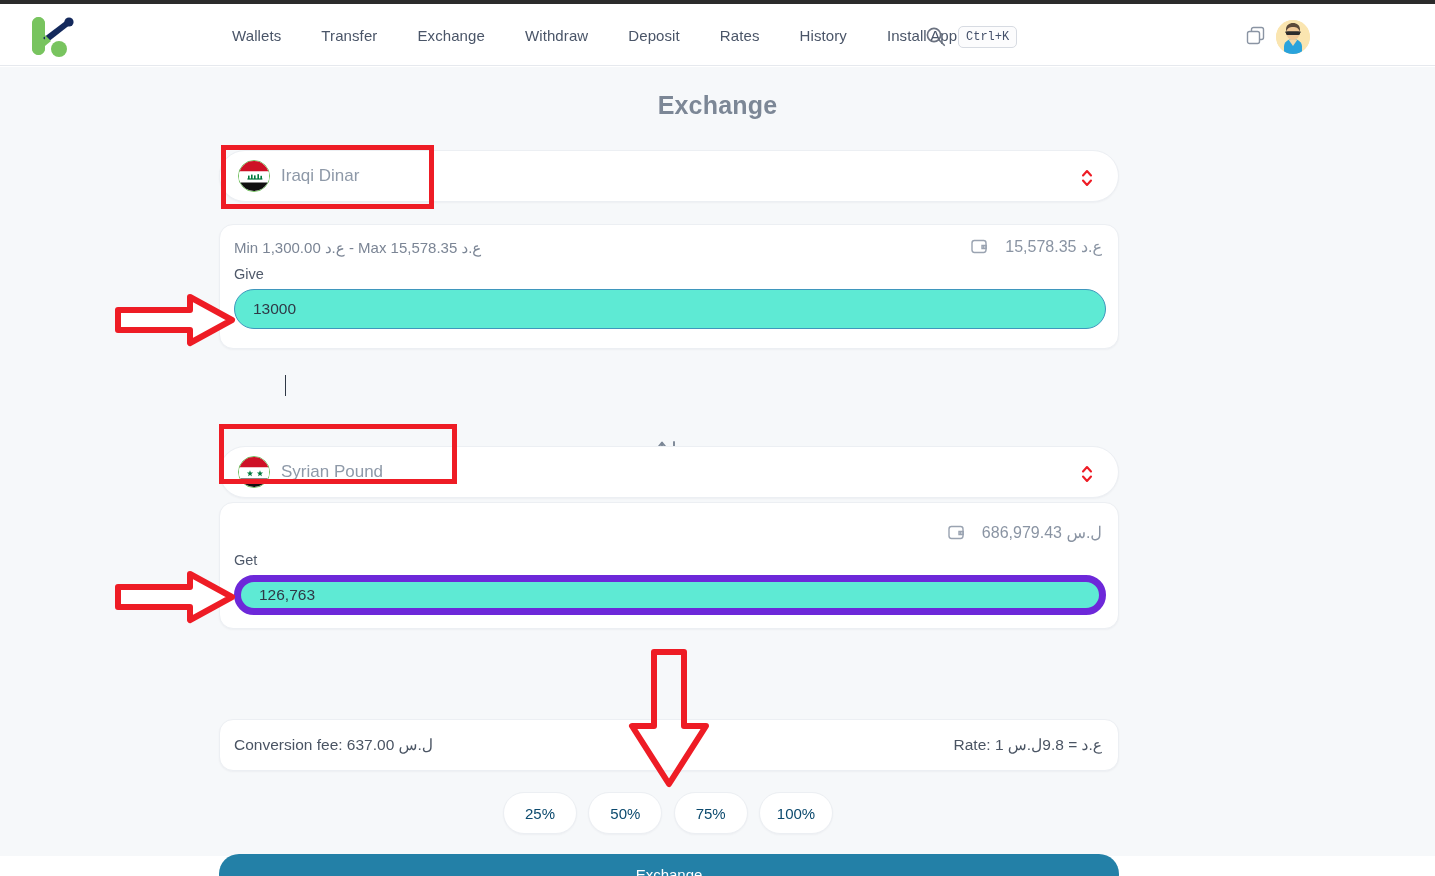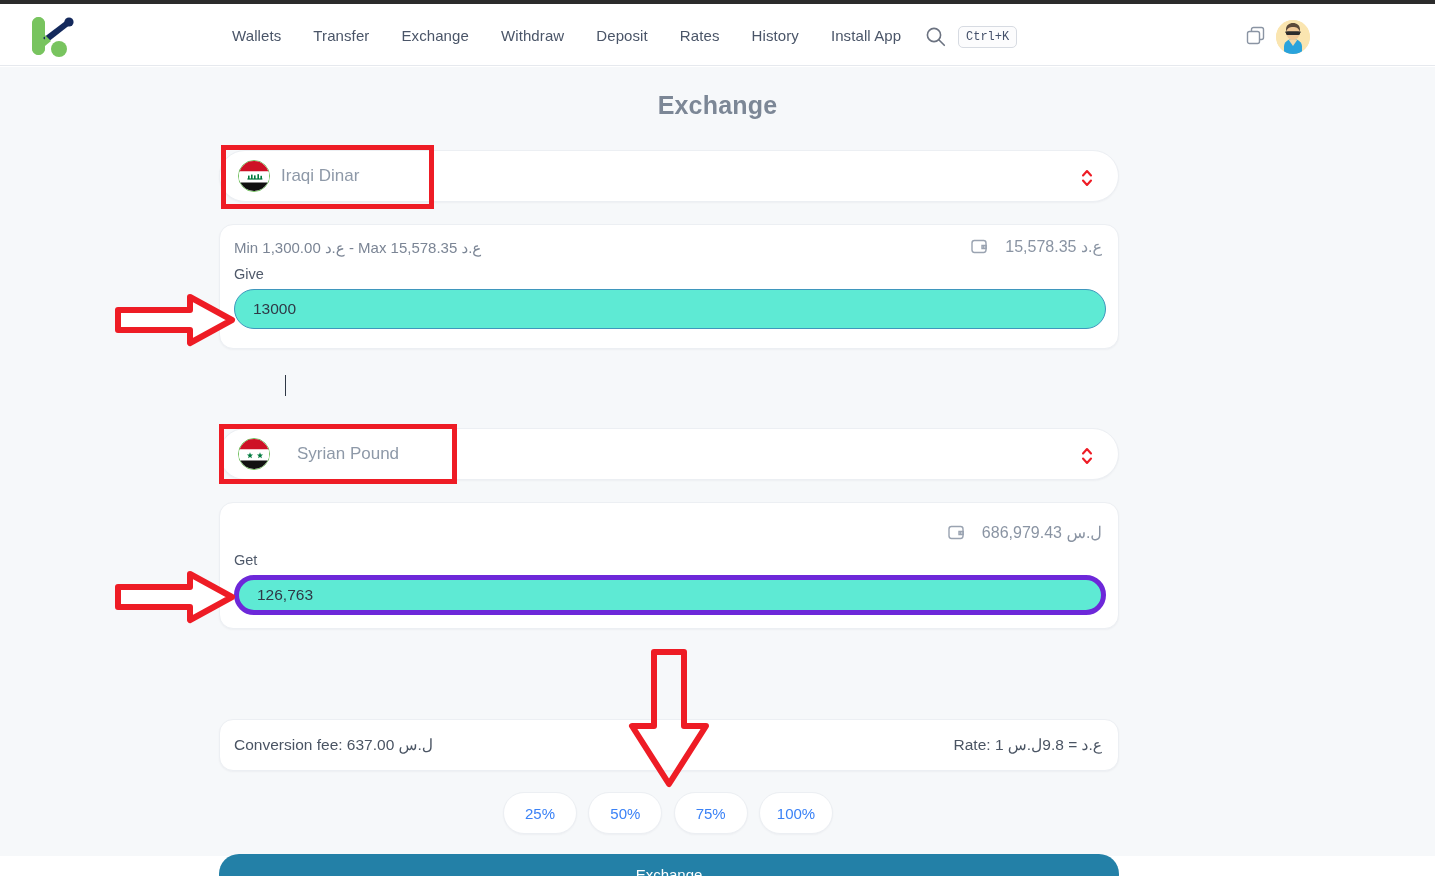--- a/index.html
+++ b/index.html
@@ -46,21 +46,21 @@
     height: 50px;
   }
 
   .nav {
     position: absolute;
     left: 232px;
     top: 0;
     height: 62px;
     display: flex;
     align-items: center;
-    gap: 32px;
+    gap: 40px;
   }
 
   .nav-item {
     font-size: 15px;
     color: #4a5568;
     cursor: pointer;
     white-space: nowrap;
     letter-spacing: 0.1px;
   }
 
@@ -144,21 +144,21 @@
   .sel {
     left: 219px;
     width: 900px;
     height: 52px;
     border-radius: 26px;
     display: flex;
     align-items: center;
     padding-left: 18px;
   }
   .sel-from { top: 83px; }
-  .sel-to   { top: 361px; gap: 16px; }
+  .sel-to   { top: 379px; }
 
   .flag {
     width: 32px;
     height: 32px;
     border-radius: 50%;
     overflow: hidden;
     flex: none;
     border: 1.5px solid #6fbf5c;
     box-sizing: border-box;
   }
@@ -230,21 +230,21 @@
     color: #2f3846;
     background: #5eead4;
     outline: none;
   }
   .input-give {
     top: 64px;
     border: 1.6px solid #3f97bd;
   }
   .input-get {
     top: 72px;
-    border: 5px solid #6d28d9;
+    border: 7px solid #6d28d9;
   }
 
   
   .caret {
     position: absolute;
     left: 285px;
     top: 308px;
     width: 1px;
     height: 21px;
     background: #2f3846;
@@ -296,21 +296,21 @@
     width: 74px;
     height: 42px;
     border-radius: 21px;
     background: #ffffff;
     border: 1px solid #eceff3;
     box-shadow: 0 1px 2px rgba(20,30,50,0.04);
     display: flex;
     align-items: center;
     justify-content: center;
     font-size: 15px;
-    color: #3b82f6;
+    color: #0c4a6e;
     cursor: pointer;
   }
 
   
   .exchange-btn {
     position: absolute;
     left: 219px;
     top: 787px;
     width: 900px;
     height: 40px;

